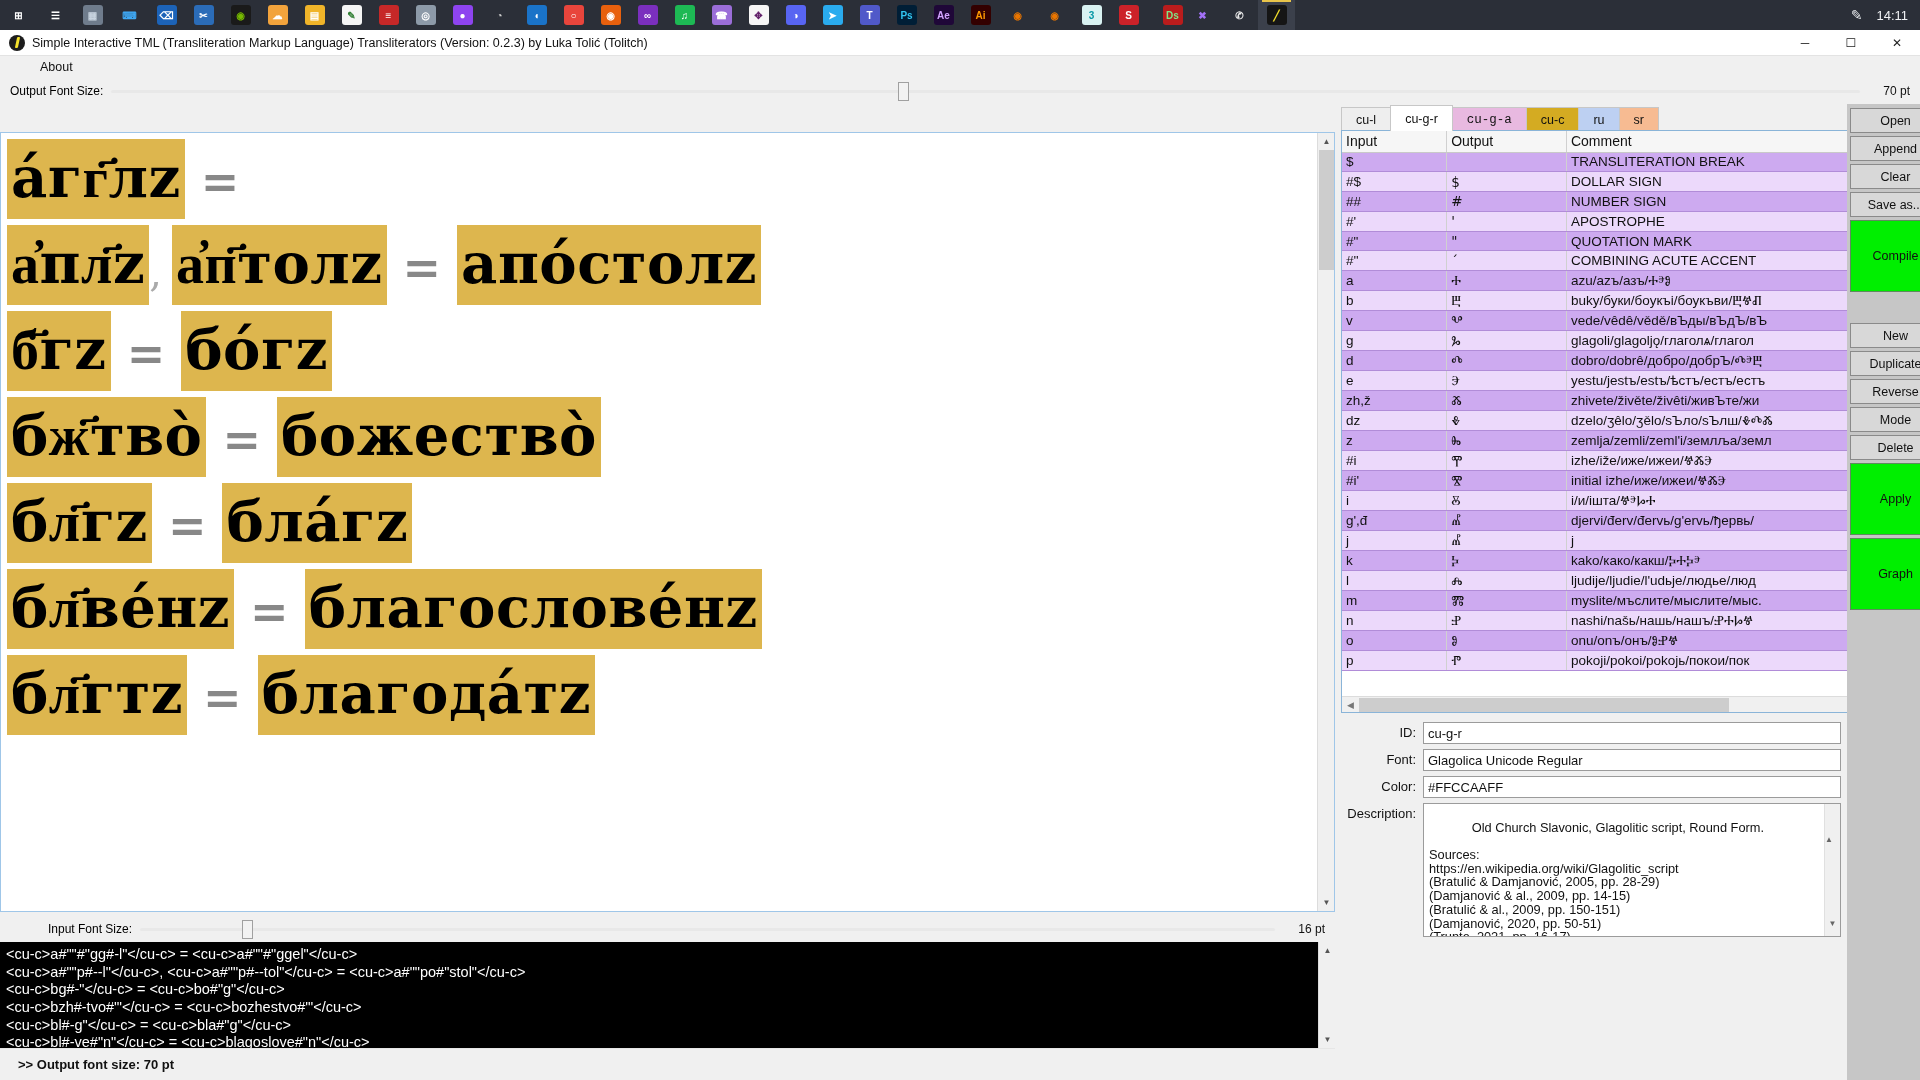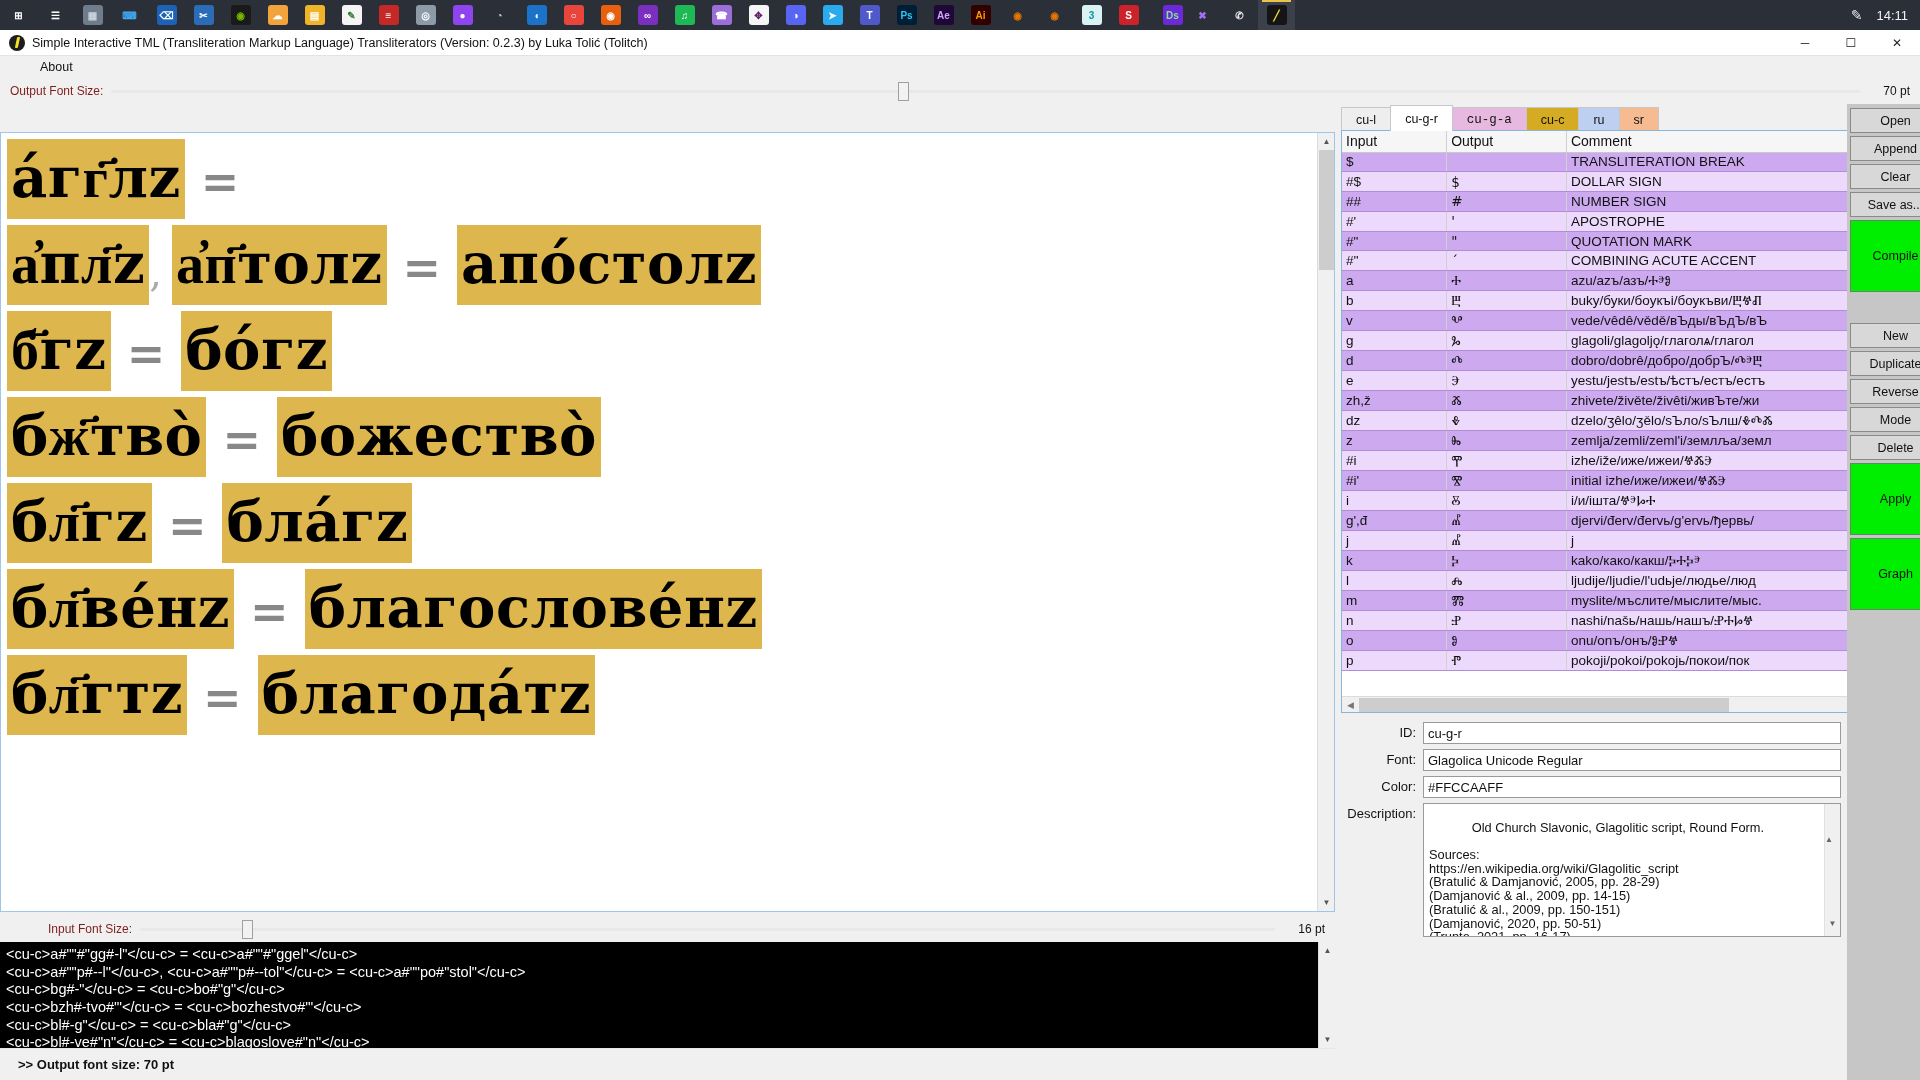--- a/index.html
+++ b/index.html
@@ -66,21 +66,21 @@
             justify-content: center; color: #222; font-size: 12px; }
 
   #menubar { height: 22px; background: #f0f0f0; display: flex; align-items: center; }
   #menubar .mi { font-size: 12.5px; color: #111; padding: 2px 10px; margin-left: 30px; }
 
   
   .sliderrow {
     height: 26px; display: flex; align-items: center;
     background: #f0f0f0; padding: 0 10px;
   }
-  .sliderrow .lbl { font-size: 12px; color: #7f1d1d; white-space: nowrap; text-align: center; }
+  .sliderrow .lbl { font-size: 12px; color: #000000; white-space: nowrap; text-align: center; }
   .track {
     flex: 1 1 auto; height: 22px; position: relative; margin: 0 8px;
   }
   .track::before {
     content: ""; position: absolute; left: 0; right: 0; top: 10px;
     height: 3px; background: #e8e8e8; border-radius: 2px;
   }
   .thumb {
     position: absolute; top: 2px; width: 11px; height: 19px;
     background: #f2f2f2; border: 1px solid #a0a0a0;
@@ -326,21 +326,21 @@
       <div class="tb-item">
         <span class="ico" style="background: transparent; color: rgb(234, 118, 0);">◉</span>
       </div>
       <div class="tb-item">
         <span class="ico" style="background: rgb(217, 242, 242); color: rgb(6, 150, 166);">3</span>
       </div>
       <div class="tb-item">
         <span class="ico" style="background: rgb(204, 34, 41); color: rgb(255, 255, 255);">S</span>
       </div>
       <div class="tb-item">
-        <span class="ico" style="background: #6d28d9; color: rgb(126, 231, 135); margin-left: 14px;">Ds</span>
+        <span class="ico" style="background: #b91c1c; color: rgb(126, 231, 135); margin-left: 14px;">Ds</span>
       </div>
       <div class="tb-item">
         <span class="ico" style="background: transparent; color: rgb(163, 113, 247);">✖</span>
       </div>
       <div class="tb-item">
         <span class="ico" style="background: transparent; color: rgb(238, 238, 238);">✆</span>
       </div>
       <div class="tb-item active">
         <span class="ico" style="background: rgb(21, 21, 21); color: rgb(245, 225, 44);">╱</span>
       </div>

